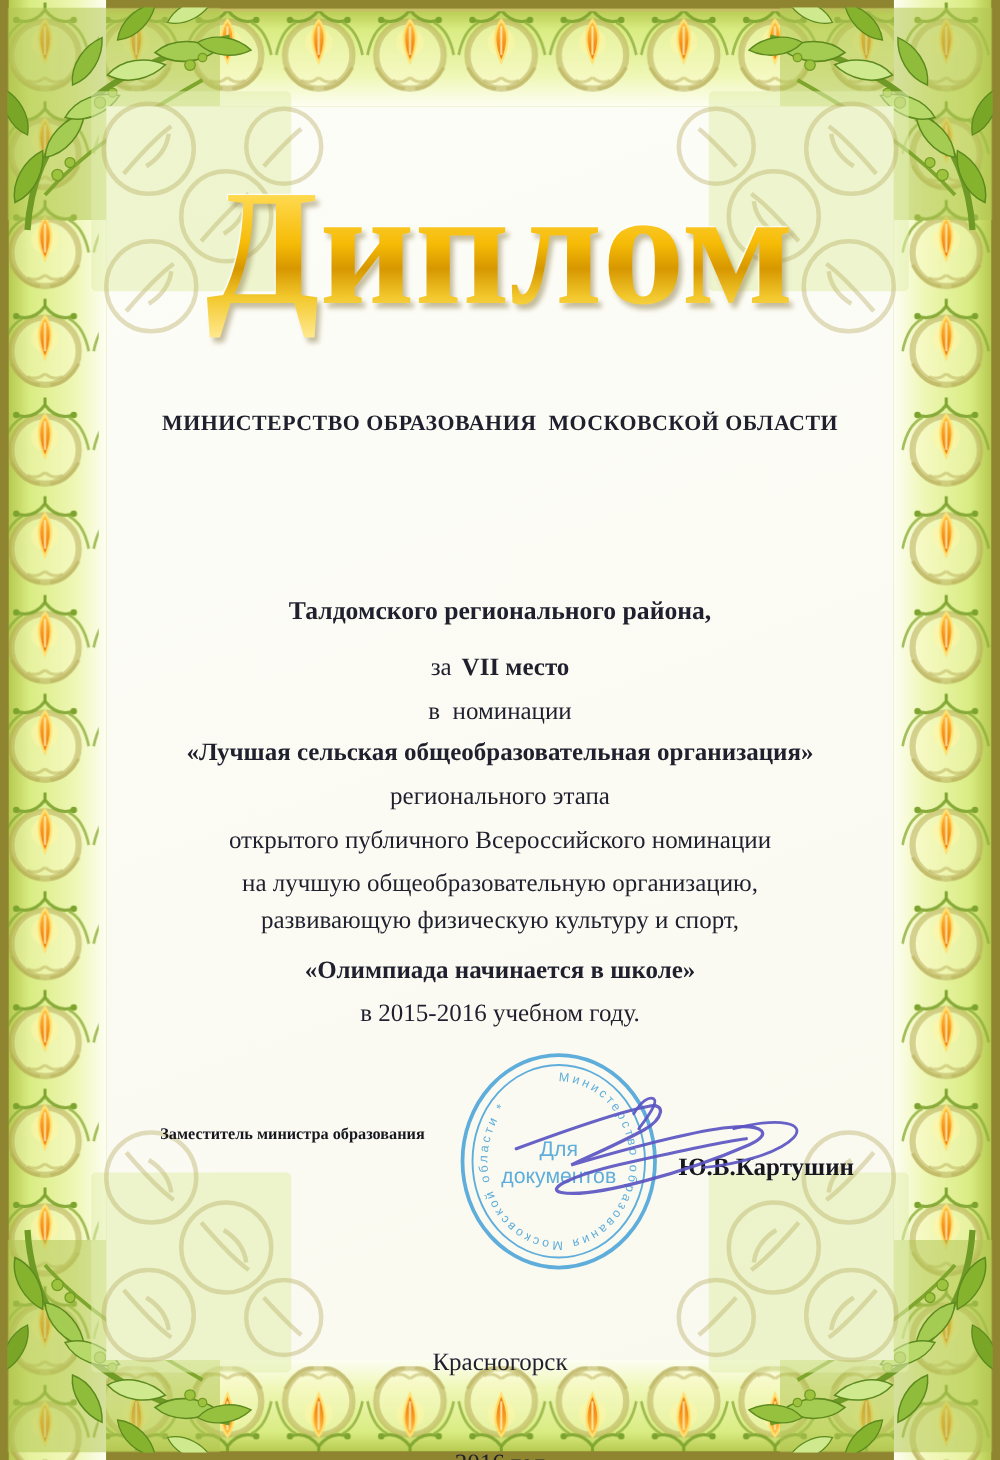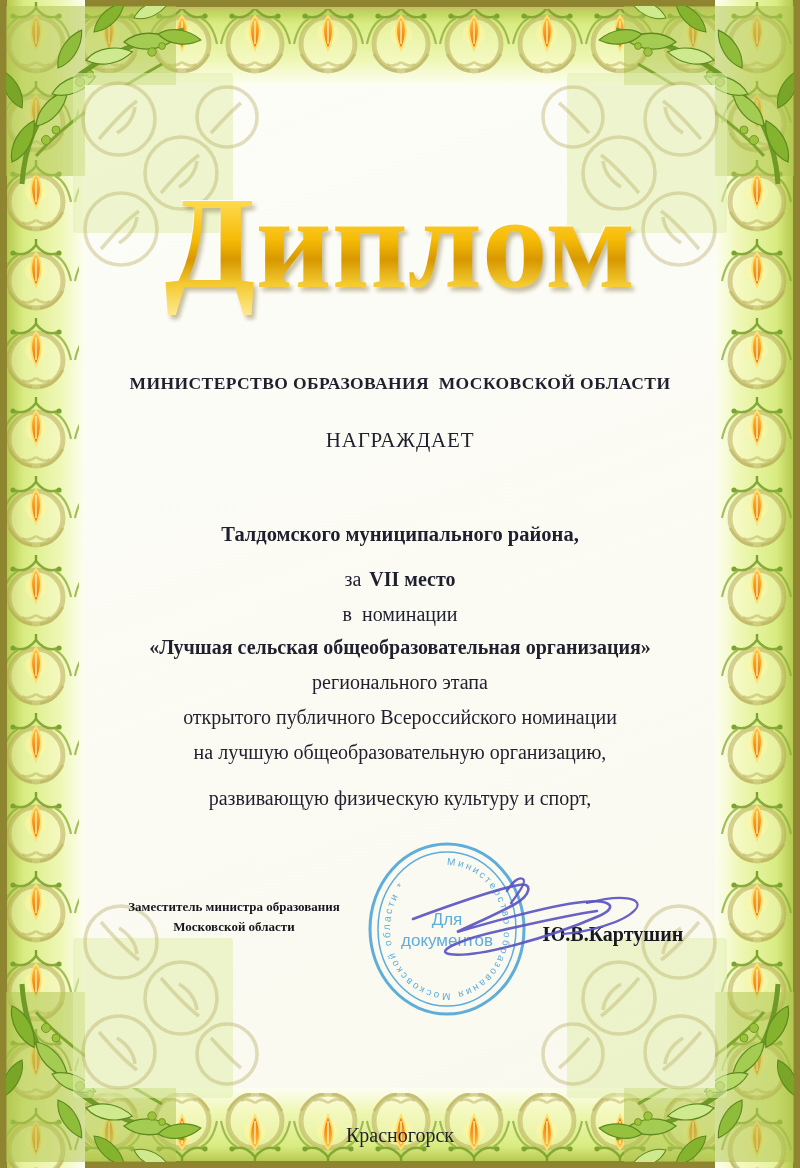--- a/index.html
+++ b/index.html
@@ -25,39 +25,39 @@
     position:absolute;top:85px;left:85px;right:85px;bottom:80px;
     background:linear-gradient(160deg,#fdfdf8 0%,#fbfbf4 55%,#f9f9ef 100%);
     color:#1f1f2d;
   }
   .corner-bg{position:absolute;width:160px;height:160px;background:#e2efad;opacity:.55;border-radius:4px;}
   .cbg-tl{top:-12px;left:-12px;}
   .cbg-tr{top:-12px;right:-12px;}
   .cbg-bl{bottom:-10px;left:-12px;}
   .cbg-br{bottom:-10px;right:-12px;}
   .wm{position:absolute;opacity:.38;pointer-events:none;}
-  .line{position:absolute;left:0;width:100%;text-align:center;white-space:pre-wrap;margin-top:45px;}
+  .line{position:absolute;left:0;width:100%;text-align:center;white-space:pre-wrap;}
   .title{
     top:40px;font-size:132px;font-weight:bold;line-height:1.1;
     background:linear-gradient(180deg,#fff3b4 2%,#ffd94e 22%,#f6bb06 48%,#d79700 62%,#f3c92e 78%,#ffe98e 100%);
     -webkit-background-clip:text;background-clip:text;color:transparent;
     filter:drop-shadow(3px 4px 2px rgba(110,90,20,.40)) drop-shadow(-1px -1px 0 rgba(255,255,255,.85));
   }
   .ministry{top:243px;font-size:17.5px;font-weight:bold;letter-spacing:.4px;}
   .awards{top:298px;font-size:21px;letter-spacing:.8px;}
   .recipient1{top:357px;font-size:20.5px;font-weight:bold;}
   .recipient2{top:393px;font-size:20.5px;font-weight:bold;}
   .place{top:438px;font-size:20px;}
   .place b{margin-left:8px;}
   .nomlabel{top:473px;font-size:20px;}
   .nomination{top:506px;font-size:20px;font-weight:bold;}
   .stage{top:541px;font-size:20px;}
   .contest1{top:576px;font-size:20px;}
   .contest2{top:611px;font-size:20px;}
-  .contest3{top:657px;font-size:20px;}
+  .contest3{top:640px;font-size:20px;}
   .contestname{top:680px;font-size:20px;font-weight:bold;}
   .schoolyear{top:715px;font-size:20px;}
   .signatory{
     position:absolute;top:812px;left:-16px;width:330px;text-align:center;
     font-size:13px;font-weight:bold;line-height:1.5;color:#17171f;
   }
   .sig-name{
     position:absolute;top:838px;right:-8px;width:220px;text-align:center;
     font-size:20px;font-weight:bold;color:#17171f;
   }
@@ -209,33 +209,33 @@
     </svg>
   <svg class="wm" style="bottom:-6px;left:-8px" width="200" height="200">
       <use href="#wmc" transform="translate(0,200) scale(1,-1)"></use>
     </svg>
   <svg class="wm" style="bottom:-6px;right:-8px" width="200" height="200">
       <use href="#wmc" transform="translate(200,200) scale(-1,-1)"></use>
     </svg>
 
   <div class="line title">Диплом</div>
   <div class="line ministry">МИНИСТЕРСТВО ОБРАЗОВАНИЯ  МОСКОВСКОЙ ОБЛАСТИ</div>
-  <div class="line awards">НАГРАЖДАЕТ</div>
-  <div class="line recipient2">Талдомского муниципального района,</div>
+  <div class="line recipient2">Талдомского регионального района,</div>
   <div class="line place"><span>за</span><b>VII место</b></div>
   <div class="line nomlabel">в  номинации</div>
   <div class="line nomination">«Лучшая сельская общеобразовательная организация»</div>
   <div class="line stage">регионального этапа</div>
   <div class="line contest1">открытого публичного Всероссийского номинации</div>
   <div class="line contest2">на лучшую общеобразовательную организацию,</div>
   <div class="line contest3">развивающую физическую культуру и спорт,</div>
+  <div class="line contestname">«Олимпиада начинается в школе»</div>
+  <div class="line schoolyear">в 2015-2016 учебном году.</div>
 
   <div class="signatory">
     <div>Заместитель министра образования</div>
-    <div>Московской области</div>
   </div>
   <div class="sig-name">Ю.В.Картушин</div>
 
   <svg class="stampsig" width="310" height="195">
     <g opacity="0.88">
       <ellipse cx="100" cy="96" rx="77" ry="85" fill="none" stroke="#4aa3d8" stroke-width="3"></ellipse>
       <ellipse cx="100" cy="96" rx="69" ry="77" fill="none" stroke="#4aa3d8" stroke-width="1.5"></ellipse>
       <path id="ringp" d="M100,32 a57,64 0 1,1 -0.1,0" fill="none"></path>
       <text font-family="Liberation Sans, sans-serif" font-size="10" fill="#4aa3d8" letter-spacing="2.2">
         <textPath href="#ringp">Министерство образования Московской области   *</textPath>

